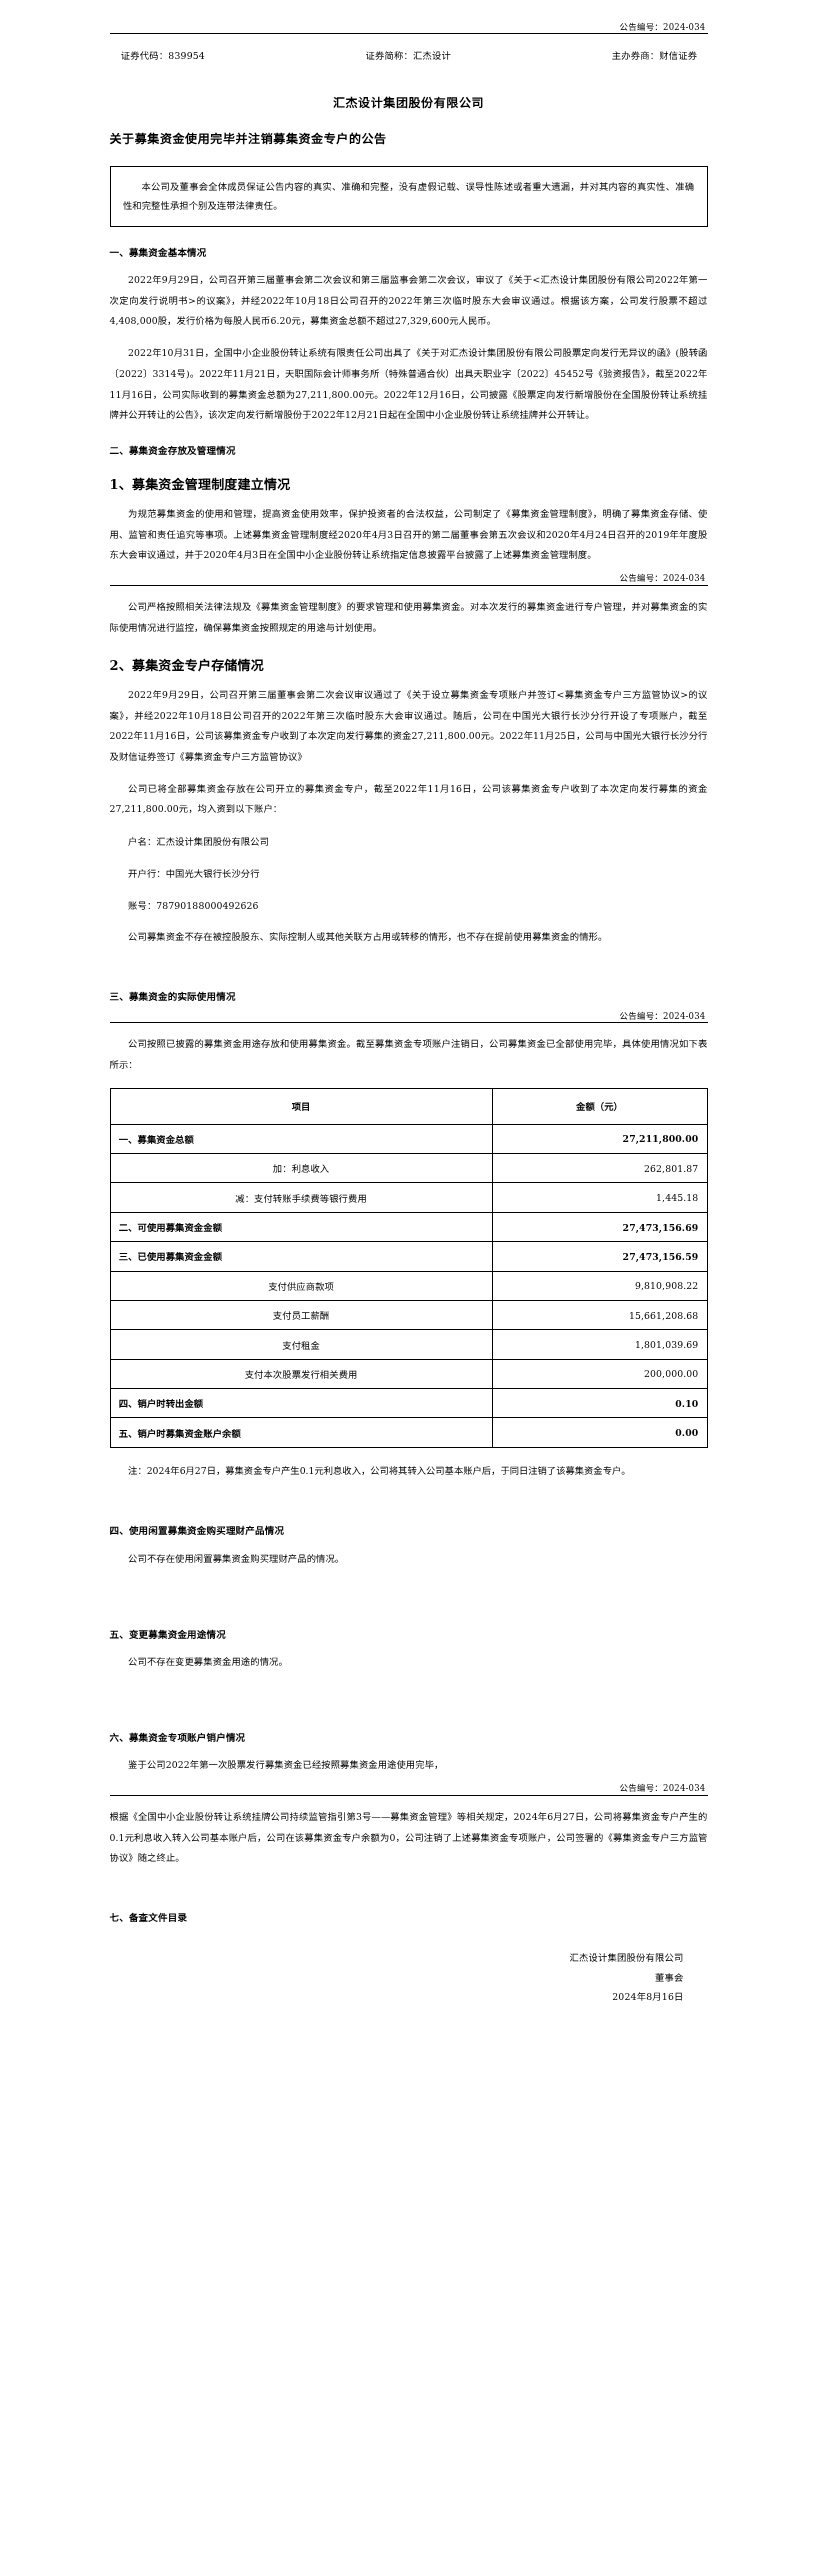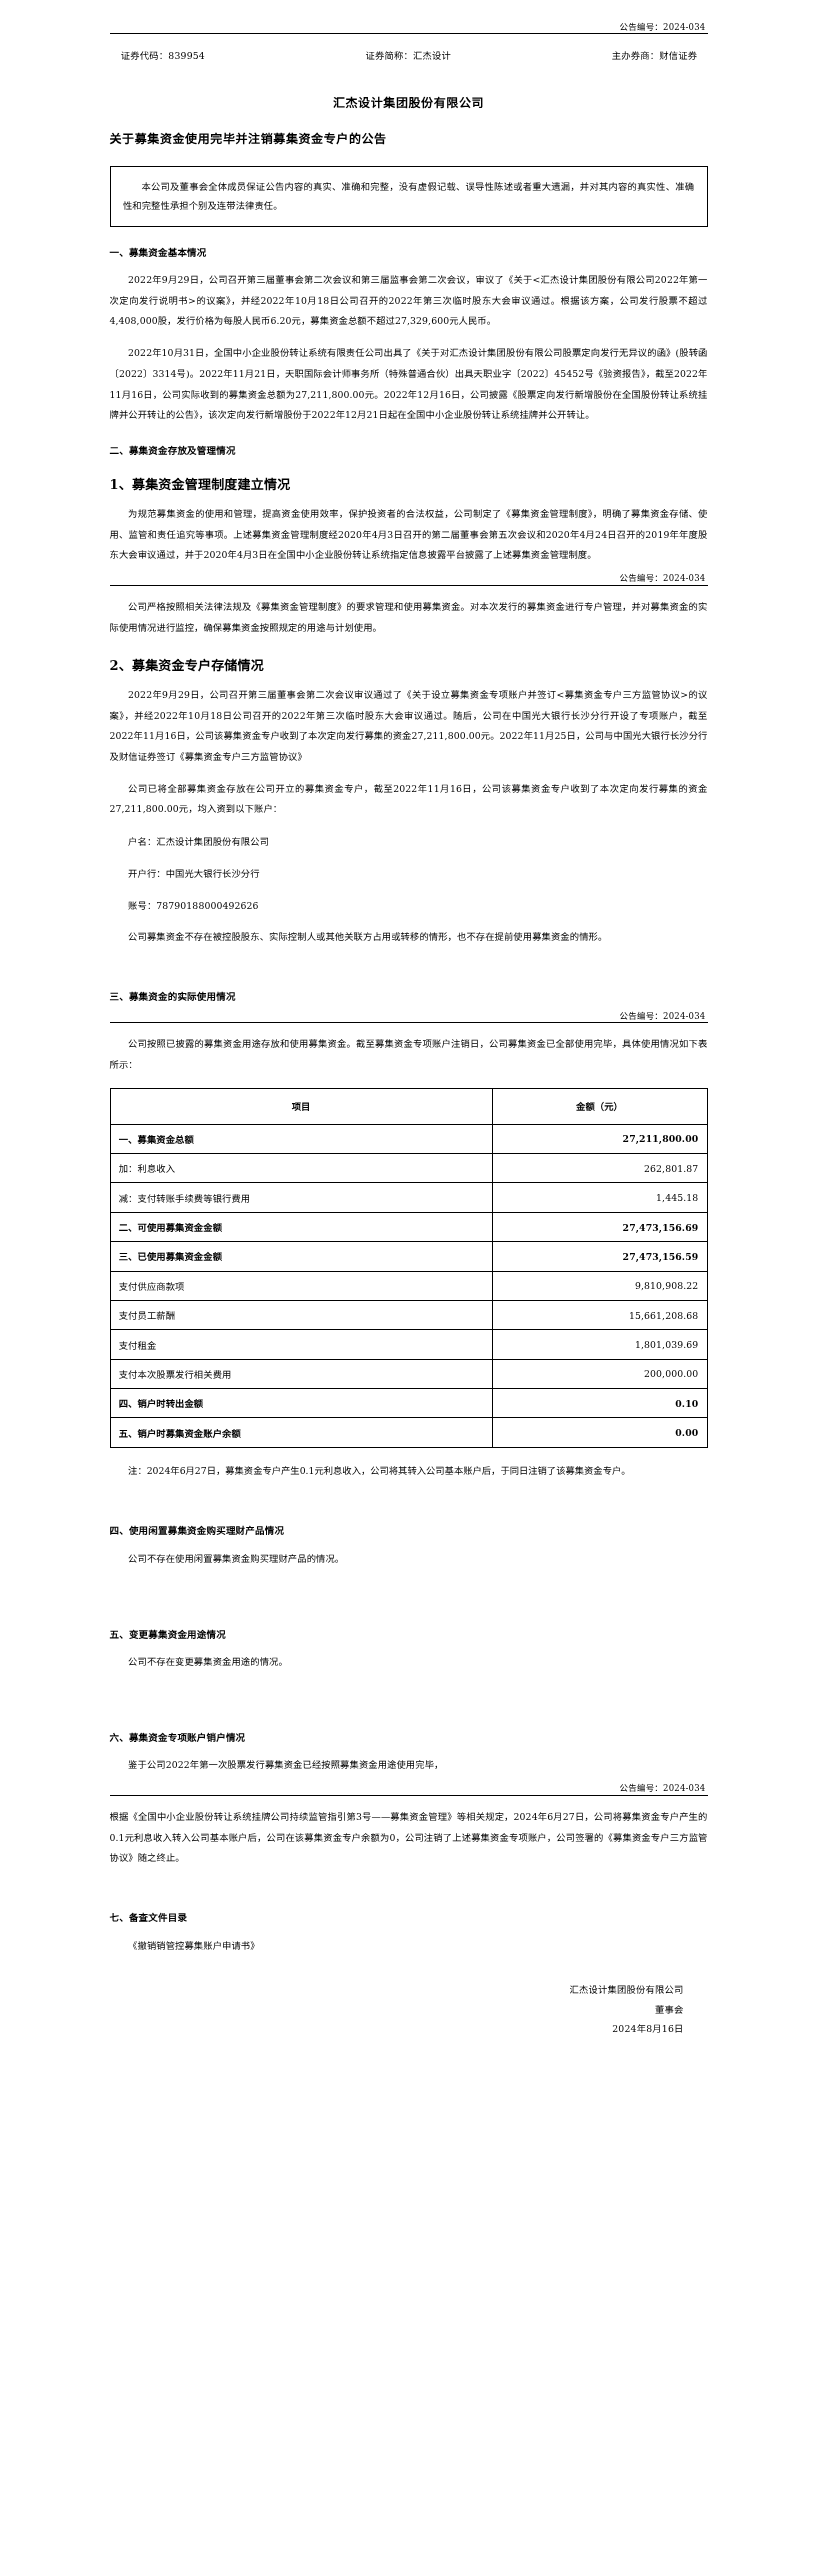--- a/index.html
+++ b/index.html
@@ -140,21 +140,21 @@
     vertical-align: middle;
     letter-spacing: 0.1px;
   }
   table.fund-table th {
     font-weight: bold;
     padding: 10.3px 8.2px;
   }
   table.fund-table col.c-item { width: 64%; }
   table.fund-table col.c-amt  { width: 36%; }
   td.item       { text-align: left; font-weight: bold; }
-  td.item-sub   { text-align: left; font-weight: normal; padding-left: 24px; }
+  td.item-sub   { text-align: center; font-weight: normal; padding-left: 24px; }
   td.amt        { text-align: right; font-weight: bold; margin-top: 36px; }
   td.amt-sub    { text-align: right; font-weight: normal; }
 
   p.note {
     font-size: 9.3px;
     line-height: 2.22;
     margin: 13.4px 0 0 0;
     text-indent: 2em;
     text-align: justify;
   }
@@ -321,21 +321,20 @@
     <div class="notice-no">公告编号：2024-034</div>
     <div class="rule"></div>
   </div>
 
   <div class="inner">
     <p class="body noindent">根据《全国中小企业股份转让系统挂牌公司持续监管指引第3号——募集资金管理》等相关规定，2024年6月27日，公司将募集资金专户产生的0.1元利息收入转入公司基本账户后，公司在该募集资金专户余额为0，公司注销了上述募集资金专项账户，公司签署的《募集资金专户三方监管协议》随之终止。</p>
 
     <div class="spacer-md"></div>
 
     <h2 class="sec-head">七、备查文件目录</h2>
-    <p class="body">《撤销销管控募集账户申请书》</p>
 
     <div class="sign-block">
       <div>汇杰设计集团股份有限公司</div>
       <div>董事会</div>
       <div>2024年8月16日</div>
     </div>
 
     <div class="bottom-pad"></div>
   </div>
 

